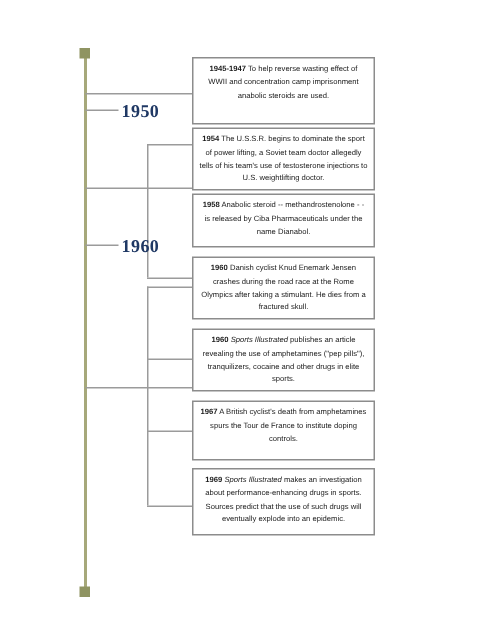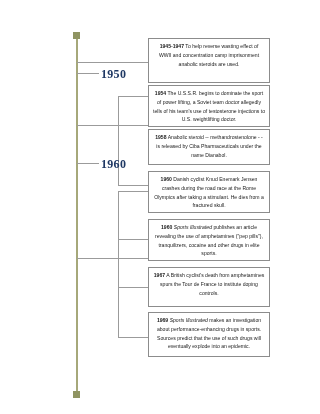--- a/index.html
+++ b/index.html
@@ -15,21 +15,20 @@
     font-family: "Liberation Sans", sans-serif;
     color: #1a1a1a;
   }
 
   #timeline-canvas {
     position: absolute;
     left: 0;
     top: 0;
     width: 268px;
     height: 414px;
-    margin-left: 20px;
   }
 
   
   .spine {
     position: absolute;
     left: 56px;
     top: 34px;
     width: 2px;
     height: 362px;
     background: #a6a87a;

